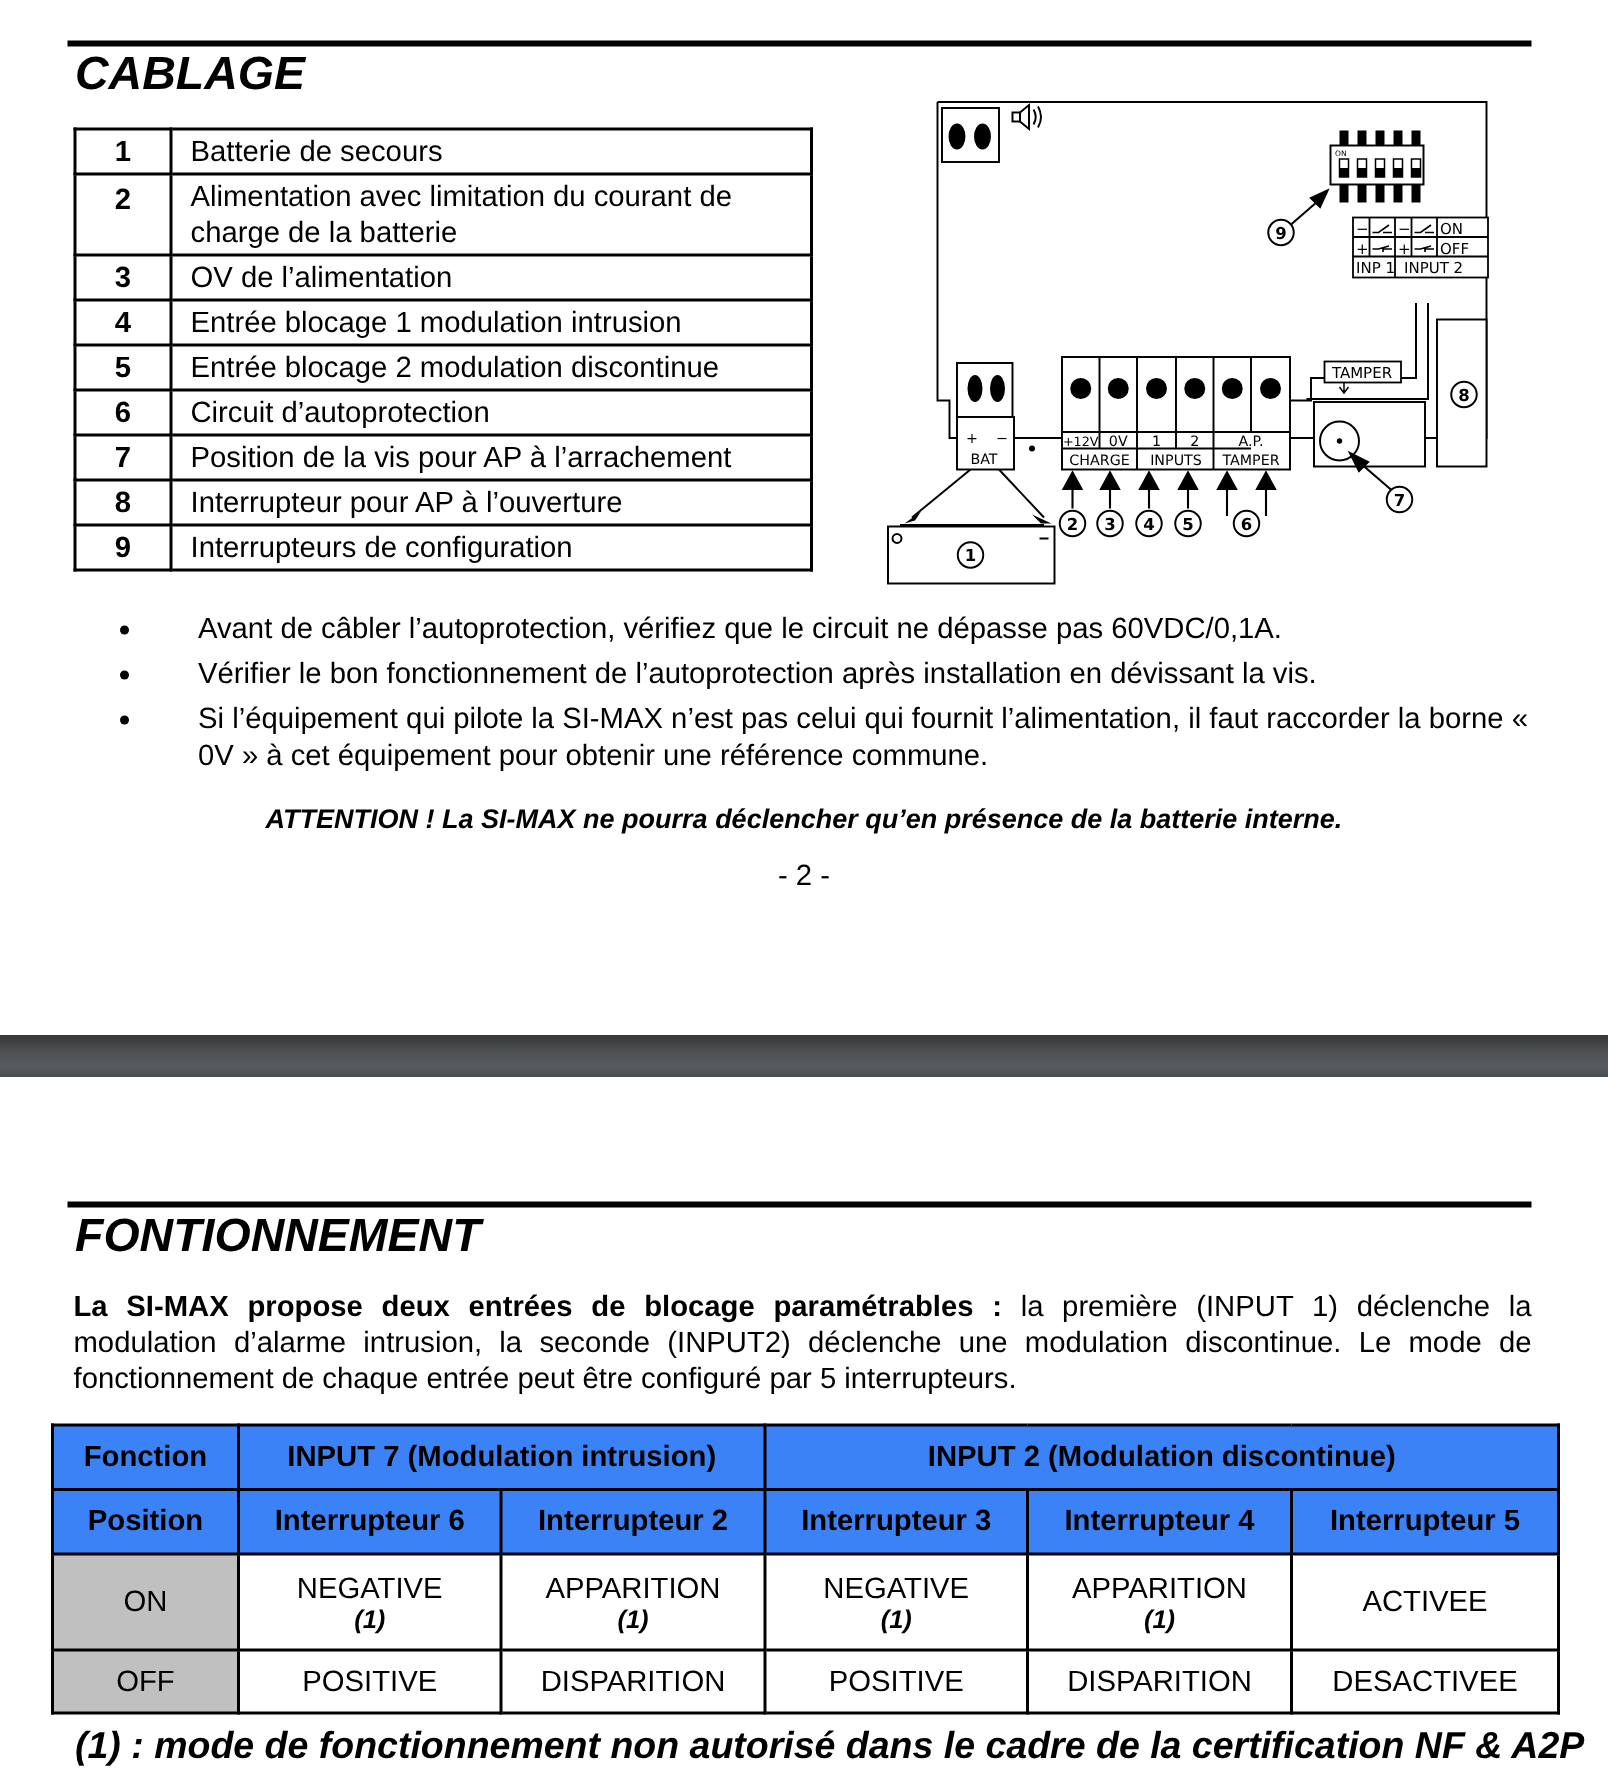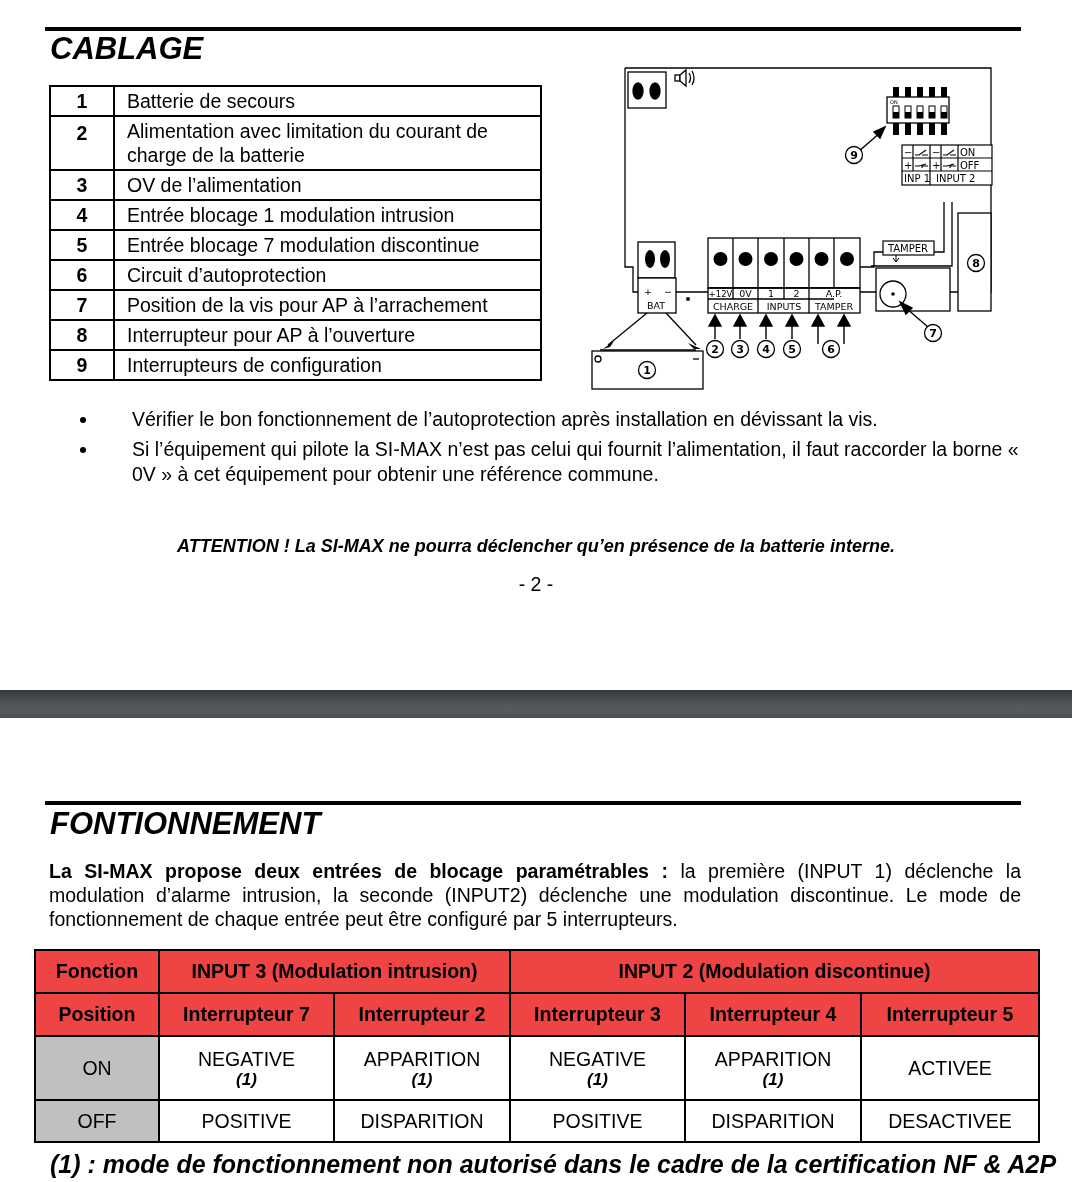--- a/index.html
+++ b/index.html
@@ -25,21 +25,21 @@
   .attention { position: absolute; left: 0; width: 1072px; top: 536px; text-align: center; font-size: 18px; font-weight: bold; font-style: italic; }
   .page-num { position: absolute; left: 0; width: 1072px; top: 573px; text-align: center; font-size: 19.5px; }
 
   .band { position: absolute; left: 0; top: 690px; width: 1072px; height: 28px; background: linear-gradient(#363839, #4f5356 45%, #575b5e 75%, #4a4d50); }
 
   .intro { position: absolute; left: 49px; top: 859px; width: 972px; font-size: 19.5px; line-height: 24px; text-align: justify; }
   .intro b { font-weight: bold; margin-top: 36px; }
 
   table.config { position: absolute; left: 34px; top: 949px; width: 1004px; border-collapse: collapse; table-layout: fixed; }
   table.config td, table.config th { border: 2px solid #000; font-size: 19.5px; text-align: center; vertical-align: middle; }
-  table.config th { background: #ef4444; font-weight: bold; height: 43px; }
+  table.config th { background: #3b82f6; font-weight: bold; height: 43px; }
   table.config td.pos { background: #c0c0c0; }
   table.config tr.on td { height: 64px; line-height: 23px; }
   table.config tr.off td { height: 42px; }
   table.config .note { font-style: italic; font-weight: bold; font-size: 17px; display: block; line-height: 18px; }
 
   .footnote { position: absolute; left: 50px; top: 1150px; font-size: 25px; font-weight: bold; font-style: italic; }
 
   svg text { font-family: "DejaVu Sans", sans-serif; }
 </style>
 </head>
@@ -61,21 +61,21 @@
   <tr>
         <td class="num">3</td>
         <td>OV de l’alimentation</td>
       </tr>
   <tr>
         <td class="num">4</td>
         <td>Entrée blocage 1 modulation intrusion</td>
       </tr>
   <tr>
         <td class="num">5</td>
-        <td>Entrée blocage 7 modulation discontinue</td>
+        <td>Entrée blocage 2 modulation discontinue</td>
       </tr>
   <tr>
         <td class="num">6</td>
         <td>Circuit d’autoprotection</td>
       </tr>
   <tr>
         <td class="num">7</td>
         <td>Position de la vis pour AP à l’arrachement</td>
       </tr>
   <tr>
@@ -266,20 +266,21 @@
     <text x="178" y="291">4</text>
     <text x="204" y="291">5</text>
     <text x="243" y="291">6</text>
     <text x="345" y="275">7</text>
     <text x="388" y="205">8</text>
     <text x="266" y="97">9</text>
   </g>
 </svg>
 
 <ul class="bullets">
+  <li><span class="dot"></span><span>Avant de câbler l’autoprotection, vérifiez que le circuit ne dépasse pas 60VDC/0,1A.</span></li>
   <li><span class="dot"></span><span>Vérifier le bon fonctionnement de l’autoprotection après installation en dévissant la vis.</span></li>
   <li><span class="dot"></span><span>Si l’équipement qui pilote la SI-MAX n’est pas celui qui fournit l’alimentation, il faut raccorder la borne « 0V » à cet équipement pour obtenir une référence commune.</span></li>
 </ul>
 
 <div class="attention">ATTENTION ! La SI-MAX ne pourra déclencher qu’en présence de la batterie interne.</div>
 <div class="page-num">- 2 -</div>
 
 <div class="band"></div>
 
 <div class="rule" style="left:45px; top:801px; width:976px;"></div>
@@ -292,26 +293,26 @@
     <col style="width:124px">
       <col style="width:175px">
       <col style="width:176px">
       <col style="width:175px">
       <col style="width:176px">
       <col style="width:178px">
   </colgroup>
   <tbody>
       <tr>
     <th>Fonction</th>
-    <th colspan="2">INPUT 3 (Modulation intrusion)</th>
+    <th colspan="2">INPUT 7 (Modulation intrusion)</th>
     <th colspan="3">INPUT 2 (Modulation discontinue)</th>
   </tr>
   <tr>
     <th>Position</th>
-    <th>Interrupteur 7</th>
+    <th>Interrupteur 6</th>
     <th>Interrupteur 2</th>
     <th>Interrupteur 3</th>
     <th>Interrupteur 4</th>
     <th>Interrupteur 5</th>
   </tr>
   <tr class="on">
     <td class="pos">ON</td>
     <td><span>NEGATIVE</span><span class="note">(1)</span></td>
     <td><span>APPARITION</span><span class="note">(1)</span></td>
     <td><span>NEGATIVE</span><span class="note">(1)</span></td>

